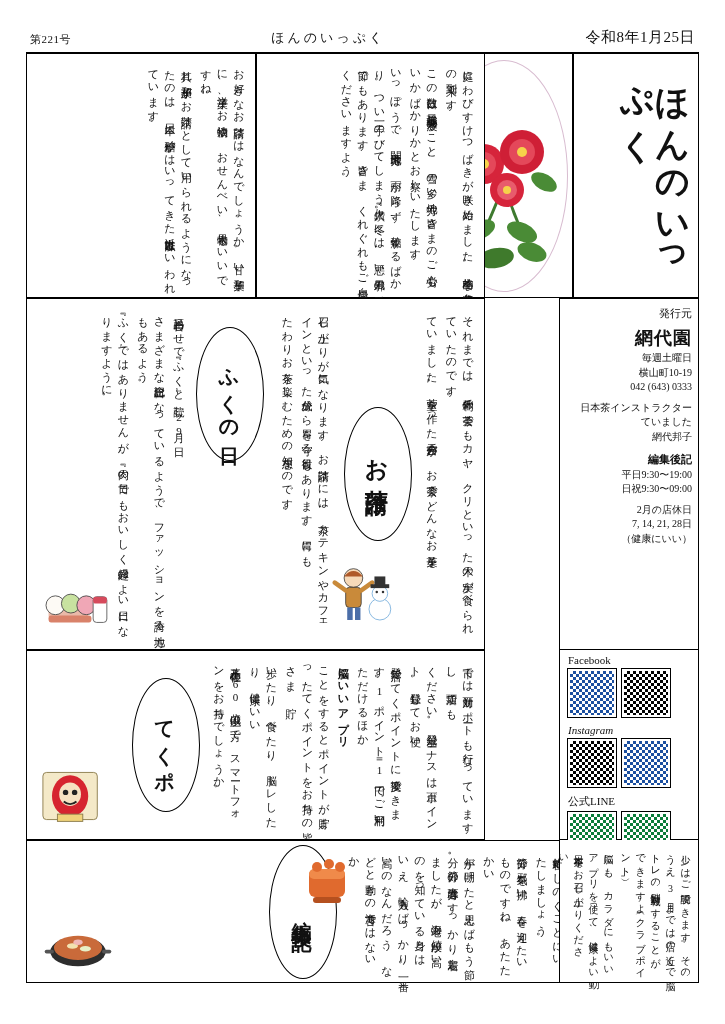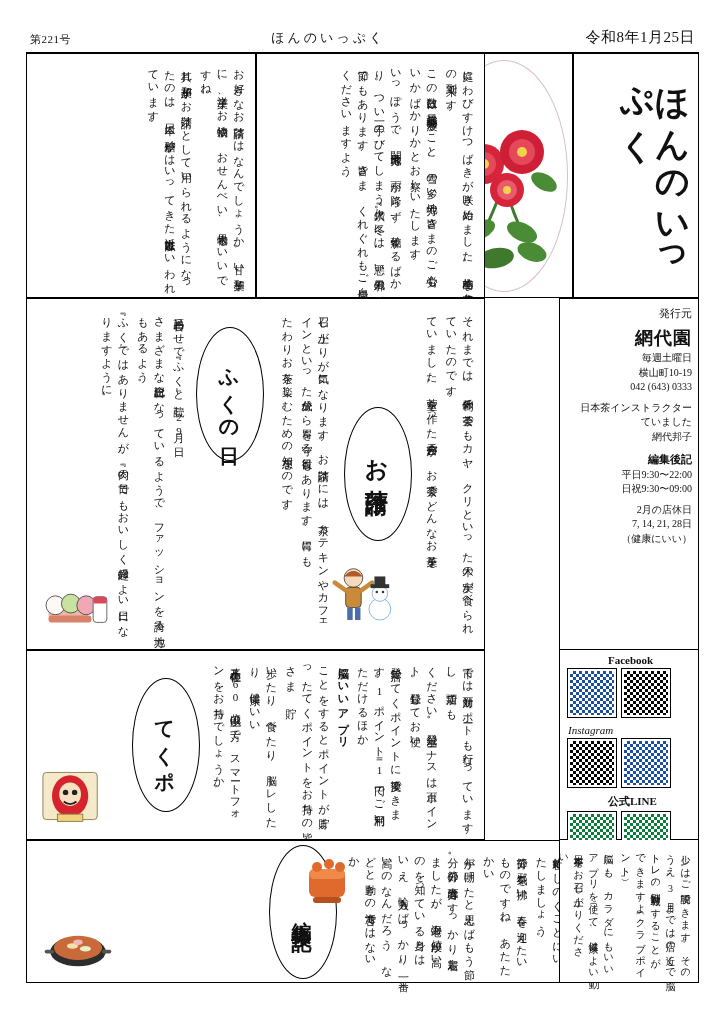--- a/index.html
+++ b/index.html
@@ -114,21 +114,21 @@
   #qr-box{right:0;top:597px;width:140px;height:190px;border:1.5px solid #000;border-top:none;}
   .qr-row{display:flex;align-items:center;gap:6px;padding:3px 8px;}
   .qr{width:44px;height:44px;background:
       repeating-conic-gradient(#000 0% 25%, #fff 0% 50%) 0 0/6px 6px;
       border:2px solid #fff;outline:1px solid #000;}
   .qr.blue{background:
       repeating-conic-gradient(#1b4fa0 0% 25%, #fff 0% 50%) 0 0/6px 6px;}
   .qr.green{background:
       repeating-conic-gradient(#0a7d3a 0% 25%, #fff 0% 50%) 0 0/6px 6px;}
   .sns-label{font-size:11px;font-style:italic;padding:4px 8px 0 8px;font-family:"Liberation Serif",serif;}
-  .sns-label.bold{font-weight:bold;font-style:normal;margin-left:40px;}
+  .sns-label.bold{font-weight:normal;font-style:normal;}
 
   
   #art-low{left:0;top:597px;width:459px;height:190px;}
   #art-bottom{left:0;top:787px;width:585px;height:143px;}
   #right-bottom{right:0;top:787px;width:140px;height:143px;border:1.5px solid #000;border-top:none;}
 
   
   .ill{position:absolute;}
   .dango{width:70px;height:60px;}
   .snow{width:70px;height:80px;}
@@ -252,21 +252,21 @@
       <div class="contact-inner">
         <div class="lbl">発行元</div>
         <div class="name">網代園</div>
         <div>毎週土曜日</div>
         <div>横山町10-19</div>
         <div>042 (643) 0333</div>
         <div class="blk">日本茶インストラクター</div>
         <div>ていました</div>
         <div>網代邦子</div>
         <div class="hd">編集後記</div>
-        <div>平日9:30〜22:00</div>
+        <div>平日9:30〜19:00</div>
         <div>日祝9:30〜09:00</div>
         <div class="blk">2月の店休日</div>
         <div>7, 14, 21, 28日</div>
         <div>（健康にいい）</div>
       </div>
     </div>
 
     <div class="box" id="qr-box">
       <div class="sns-label bold">Facebook</div>
       <div class="qr-row">

